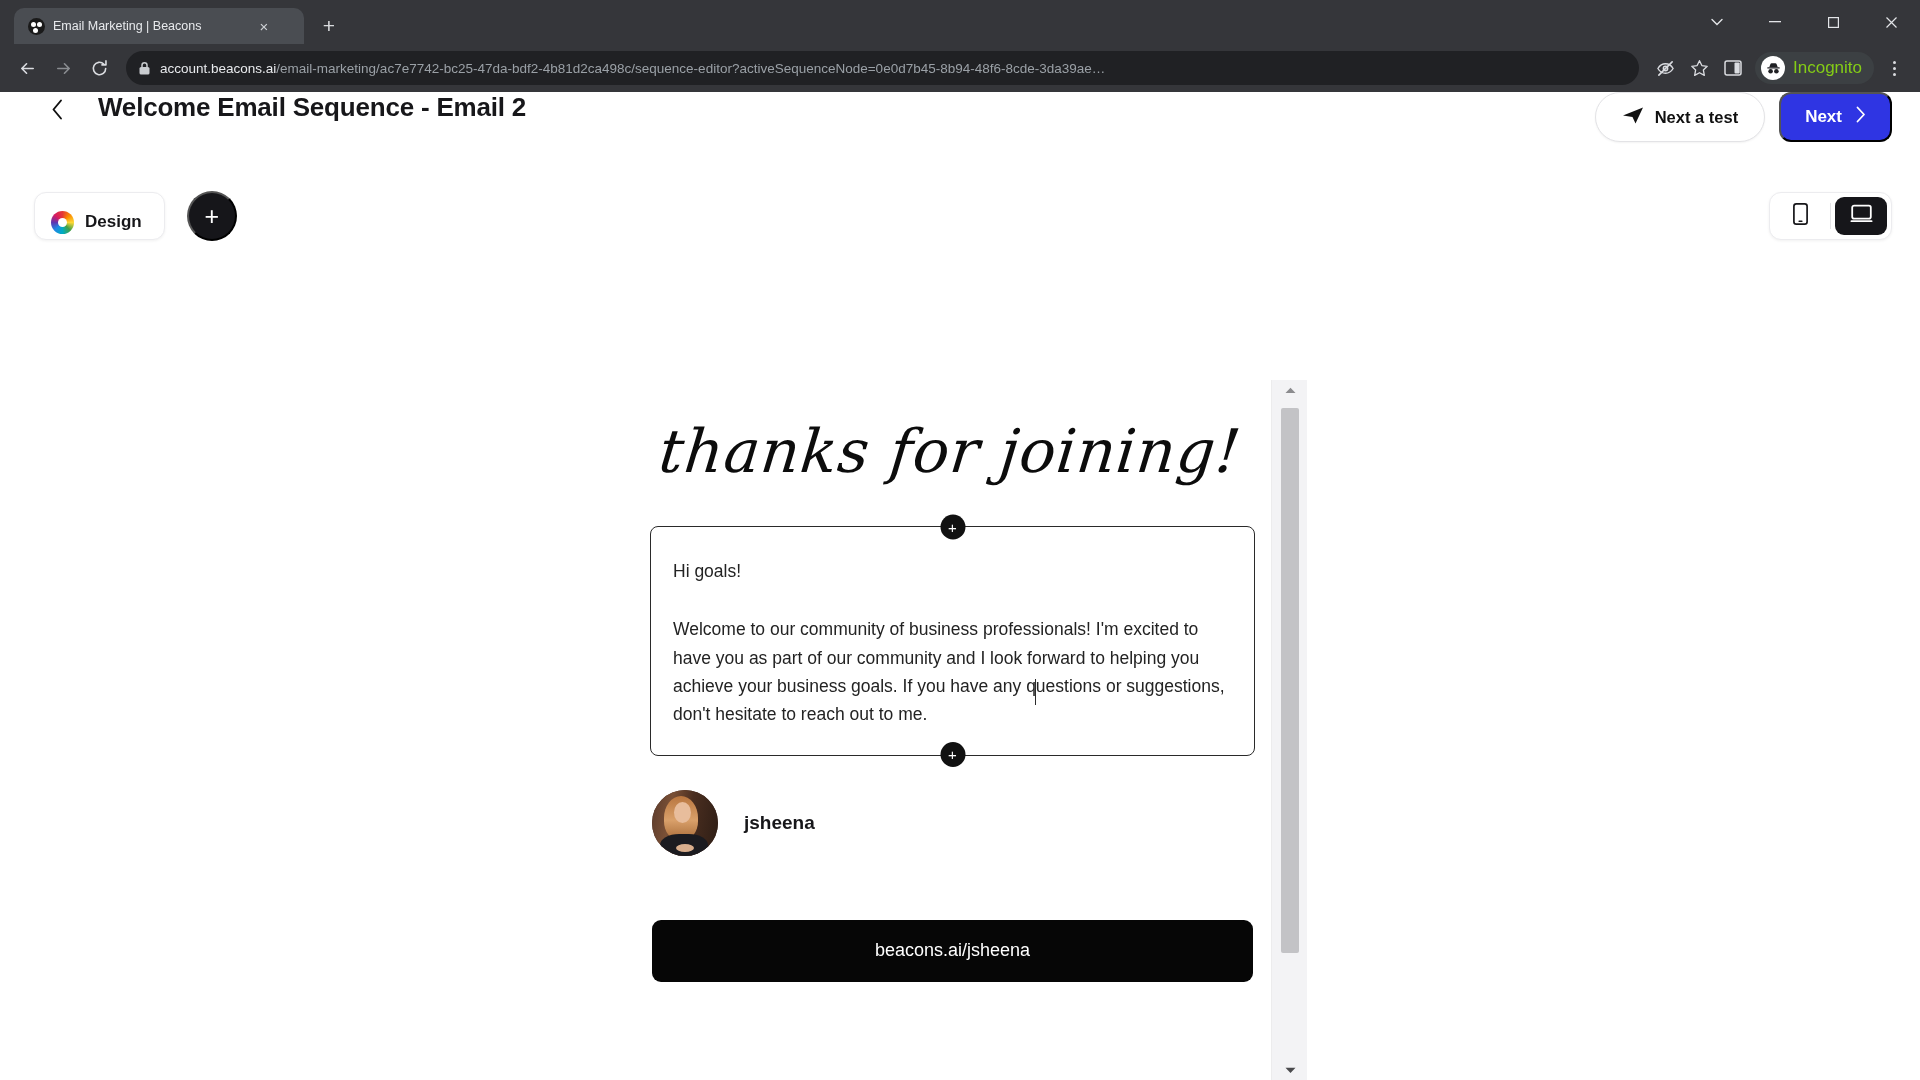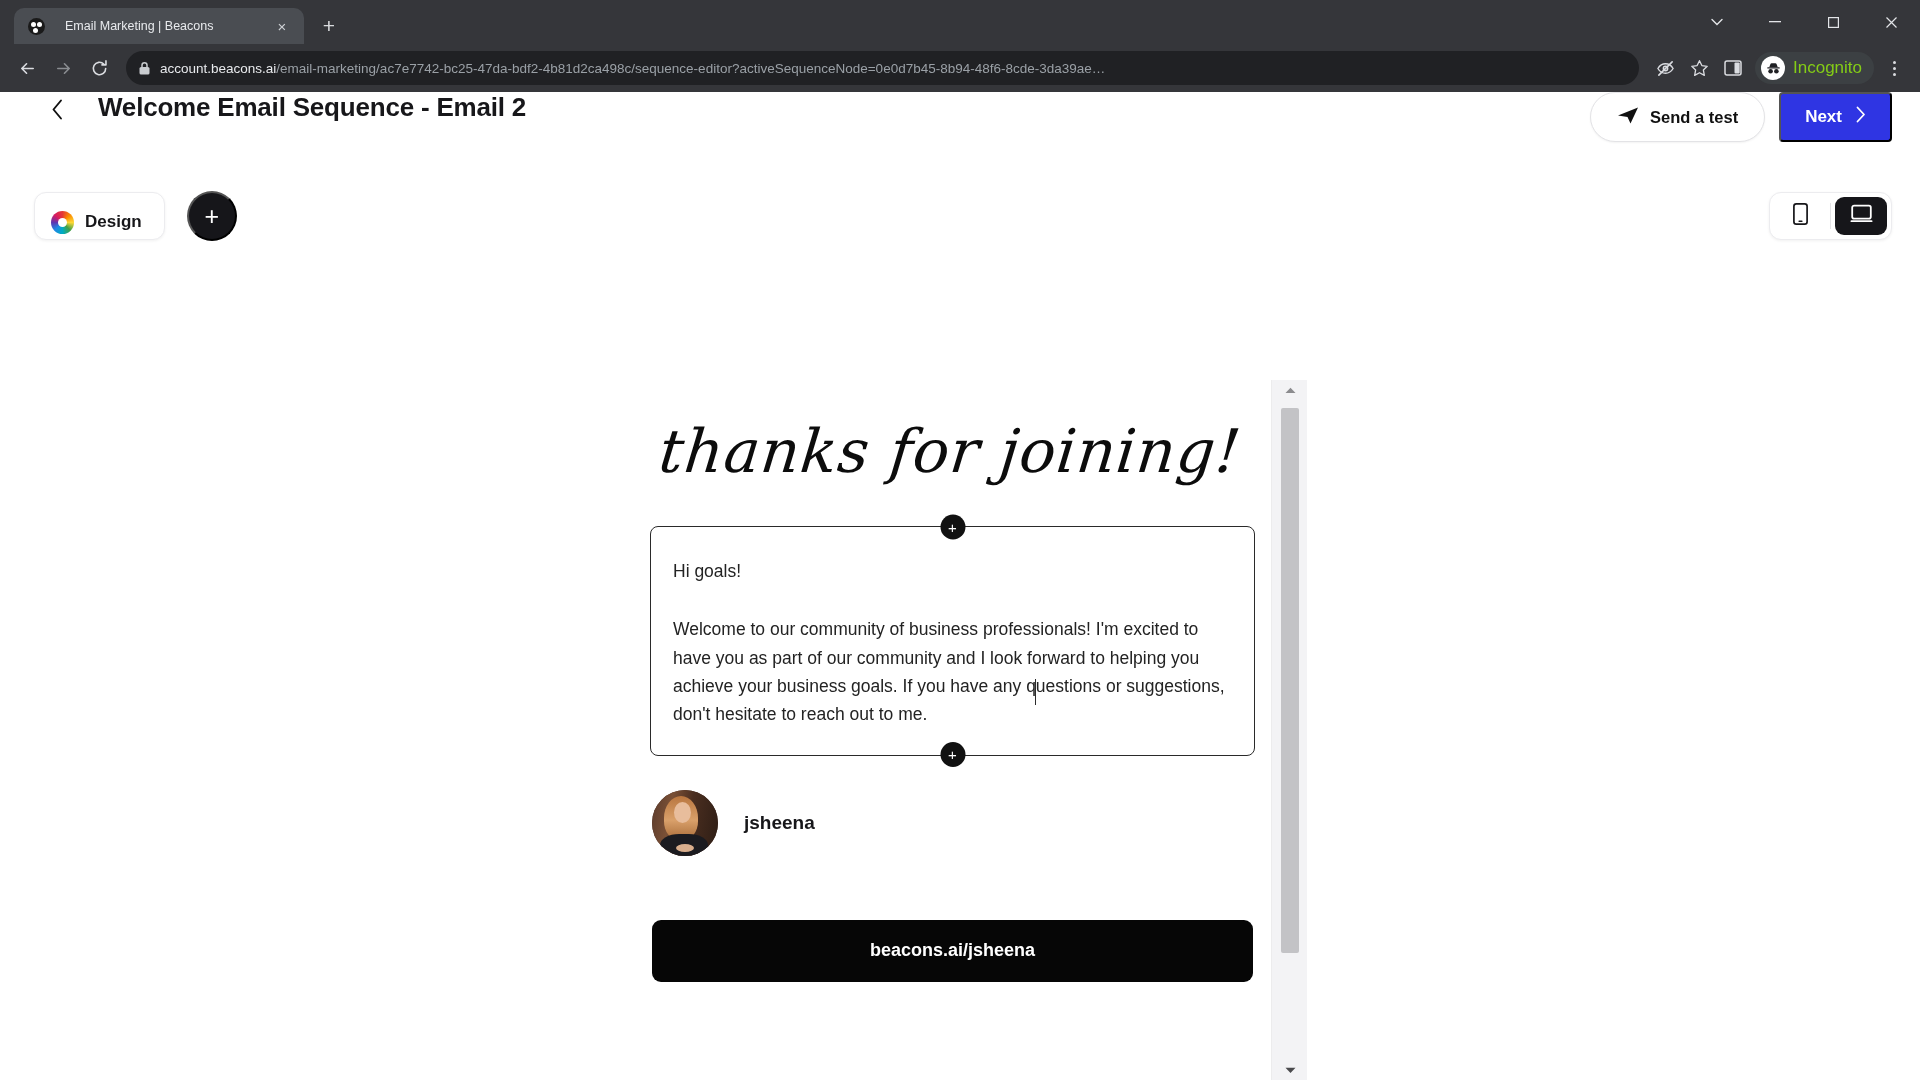--- a/index.html
+++ b/index.html
@@ -18,26 +18,26 @@
   .tabstrip {
     height: 44px;
     display: flex;
     align-items: flex-end;
     padding-left: 14px;
     position: relative;
   }
   .tab {
     display: flex;
     align-items: center;
-    gap: 20px;
+    gap: 8px;
     height: 36px;
     width: 290px;
     background: #4a4d52;
     border-radius: 10px 10px 0 0;
-    padding: 0 10px 0 14px;
+    padding: 0 28px 0 14px;
     position: relative;
   }
   .tab-favicon {
     width: 17px; height: 17px;
     border-radius: 50%;
     background: #1a1a1a;
     position: relative;
     flex: 0 0 auto;
   }
   .tab-favicon::before {
@@ -202,21 +202,21 @@
     background: #fff;
     font-size: 16.5px;
     font-weight: 700;
     color: #111;
     box-shadow: 0 1px 2px rgba(0,0,0,0.05);
   }
   .btn-next {
     display: flex; align-items: center; gap: 14px;
     height: 50px;
     padding: 0 24px;
-    border-radius: 4px;
+    border-radius: 12px;
     background: #2f35e3;
     font-size: 17px;
     font-weight: 700;
     color: #fff;
   }
 
   .design-bar {
     height: 92px;
     display: flex;
     align-items: center;
@@ -429,21 +429,21 @@
   .cta-button {
     margin: 64px 18px 0 18px;
     height: 62px;
     border-radius: 9px;
     background: #060606;
     display: flex;
     align-items: center;
     justify-content: center;
     color: #fff;
     font-size: 18px;
-    font-weight: 700;
+    font-weight: 400;
   }
 </style>
 </head>
 <body>
 
 <div class="browser-chrome">
 
   <div class="tabstrip">
     <div class="tab">
       <span class="tab-favicon"></span>
@@ -553,21 +553,21 @@
     </div>
     <div class="page-title">Welcome Email Sequence - Email 2</div>
 
     <div class="header-actions">
       <button class="btn-test">
         <span>
           <svg width="22" height="19" viewBox="0 0 22 19">
               <path d="M1 9.5L21 1.5L13.5 17.5L10.5 11L1 9.5z" fill="#111"></path>
             </svg>
         </span>
-        <span>Send a test</span>
+        <span>Next a test</span>
       </button>
       <button class="btn-next">
         <span>Next</span>
         <span>
           <svg width="10" height="17" viewBox="0 0 10 17">
               <path d="M1.5 1.5L8 8.5L1.5 15.5" stroke="#fff" stroke-width="1.8" fill="none" stroke-linecap="round" stroke-linejoin="round"></path>
             </svg>
         </span>
       </button>
     </div>

